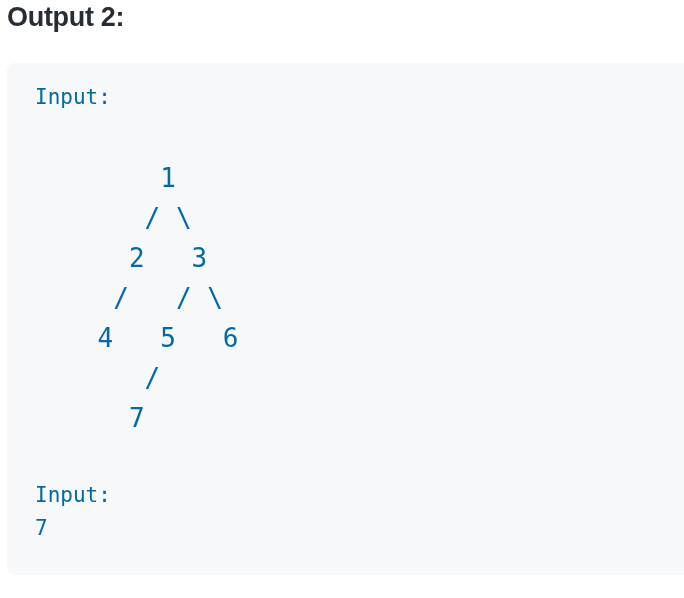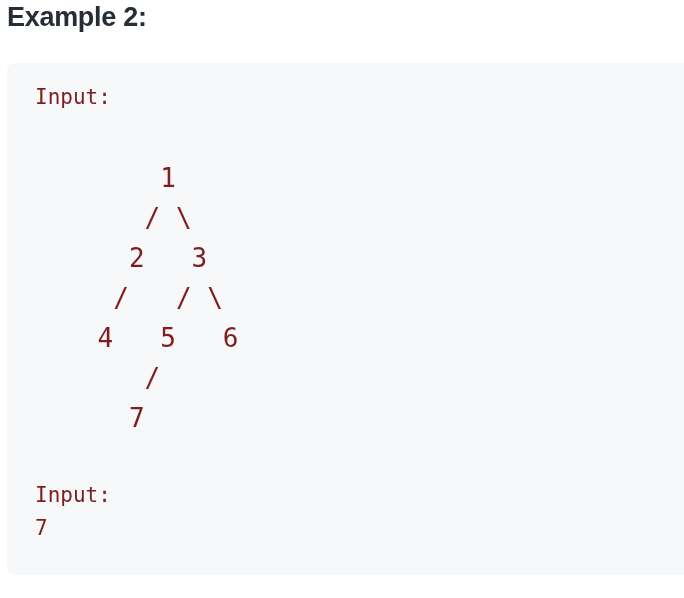--- a/index.html
+++ b/index.html
@@ -30,21 +30,21 @@
     position: absolute;
     left: 7px;
     top: 63px;
     width: 677px;
     height: 512px;
     box-sizing: border-box;
     background: #f6f8fa;
     border-radius: 8px 0 0 8px;
     padding: 18px 0 0 28px;
     font-family: "DejaVu Sans Mono", "Liberation Mono", monospace;
-    color: #7f1d1d;
+    color: #0369a1;
   }
   .code-line {
     margin: 0;
     font-family: "DejaVu Sans Mono", "Liberation Mono", monospace;
     font-size: 21px;
     line-height: 33px;
     white-space: pre;
   }
   .tree-art {
     margin: 44px 0 0 0;
@@ -55,21 +55,21 @@
   }
   .output-label {
     margin-top: 41px;
   }
 </style>
 </head>
 <body>
 
 <div class="page">
 
-  <h2 class="example-heading">Example 2:</h2>
+  <h2 class="example-heading">Output 2:</h2>
 
   <div class="codeblock">
 
     <pre class="code-line">Input:</pre>
 
     <pre class="tree-art">        1
        / \
       2   3
      /   / \
     4   5   6

